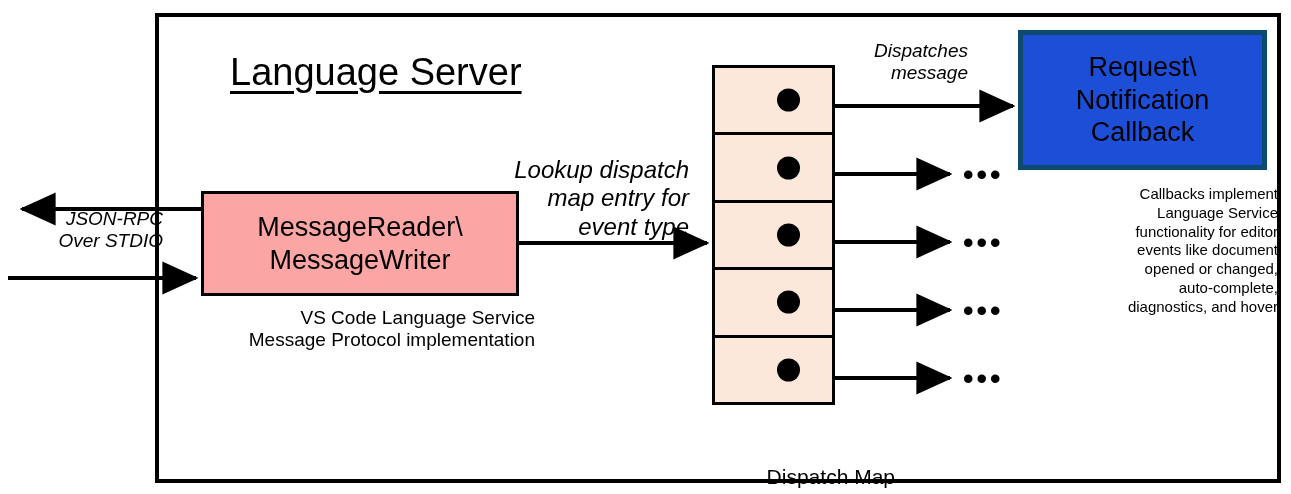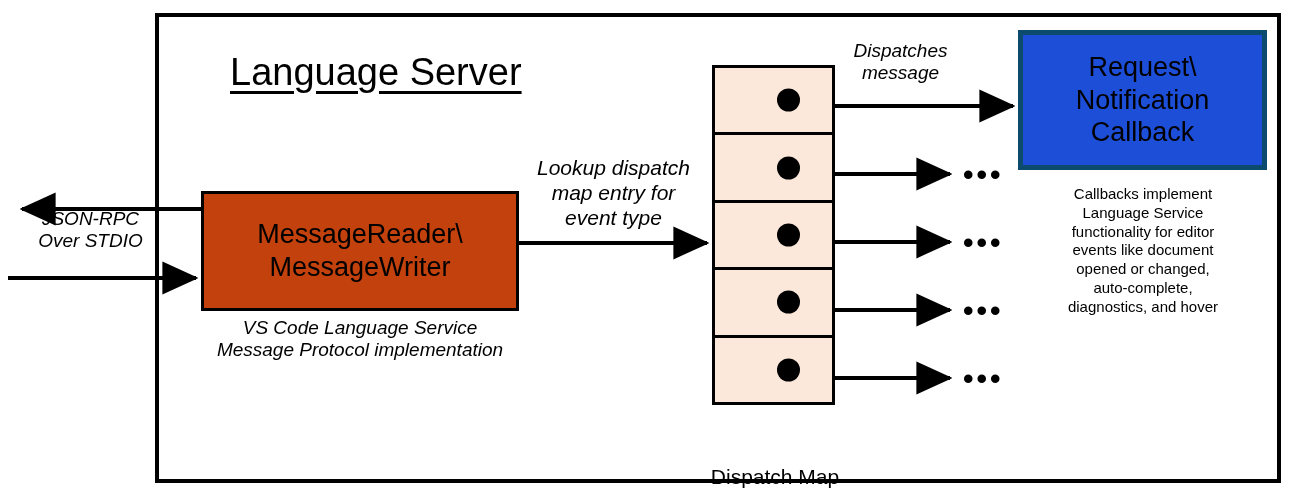--- a/index.html
+++ b/index.html
@@ -18,21 +18,21 @@
   }
   svg.layer {
     position: absolute;
     left: 0;
     top: 0;
     width: 1291px;
     height: 494px;
   }
   .lbl {
     position: absolute;
-    text-align: center;
+    text-align: right;
     line-height: 1.18;
     color: #000;
     white-space: pre-line;
   }
   .italic { font-style: italic; }
 
   
   #outer-frame {
     position: absolute;
     left: 155px; top: 13px;
@@ -50,51 +50,50 @@
     font-size: 38px;
     text-align: left;
     text-decoration: underline;
     text-underline-offset: 6px;
   }
 
   
   #reader-box {
     position: absolute;
     left: 201px; top: 191px;
-    width: 318px; height: 120px;
+    width: 318px; height: 105px;
     border: 3px solid #000;
     box-sizing: border-box;
-    background: #c2410c;
+    background: #fca5a5;
     display: flex;
     align-items: center;
     justify-content: center;
     font-size: 27px;
     line-height: 1.22;
     text-align: center;
     white-space: pre-line;
   }
   #reader-caption {
-    left: 185px; top: 317px;
+    left: 185px; top: 307px;
     width: 350px;
     font-size: 19px;
-    font-style: italic;
   }
 
   
   #jsonrpc-label {
     left: 18px; top: 208px;
     width: 145px;
     font-size: 19px;
   }
 
   
   #lookup-label {
-    left: 516px; top: 156px;
+    left: 494px; top: 156px;
     width: 195px;
-    font-size: 21px;
+    font-size: 24px;
   }
 
   
   #dispatch-map {
     position: absolute;
     left: 712px; top: 65px;
     width: 123px; height: 340px;
     border: 3px solid #000;
     box-sizing: border-box;
     background: #fce8db;

